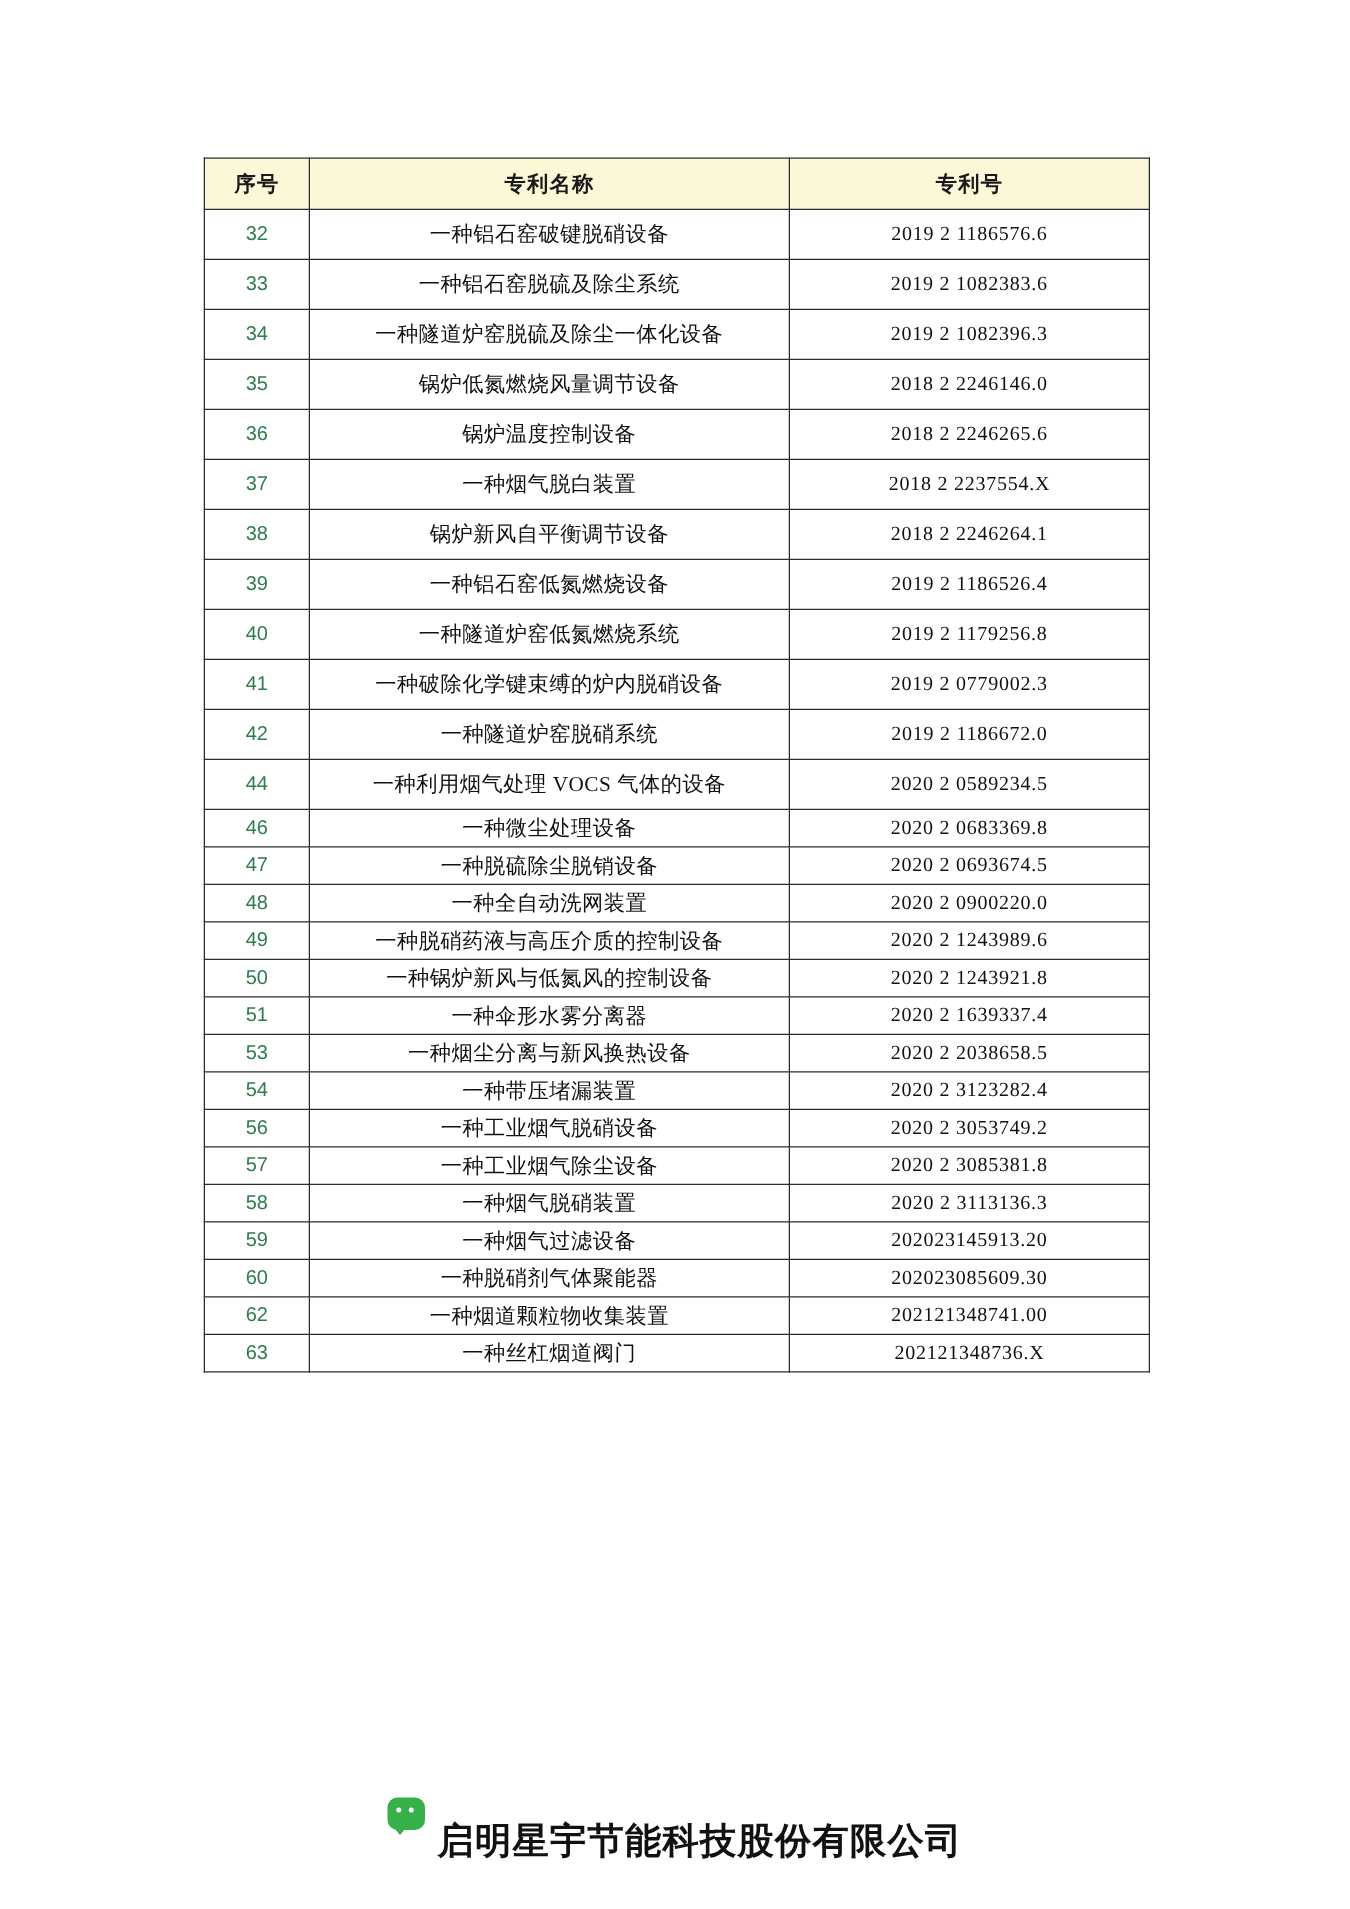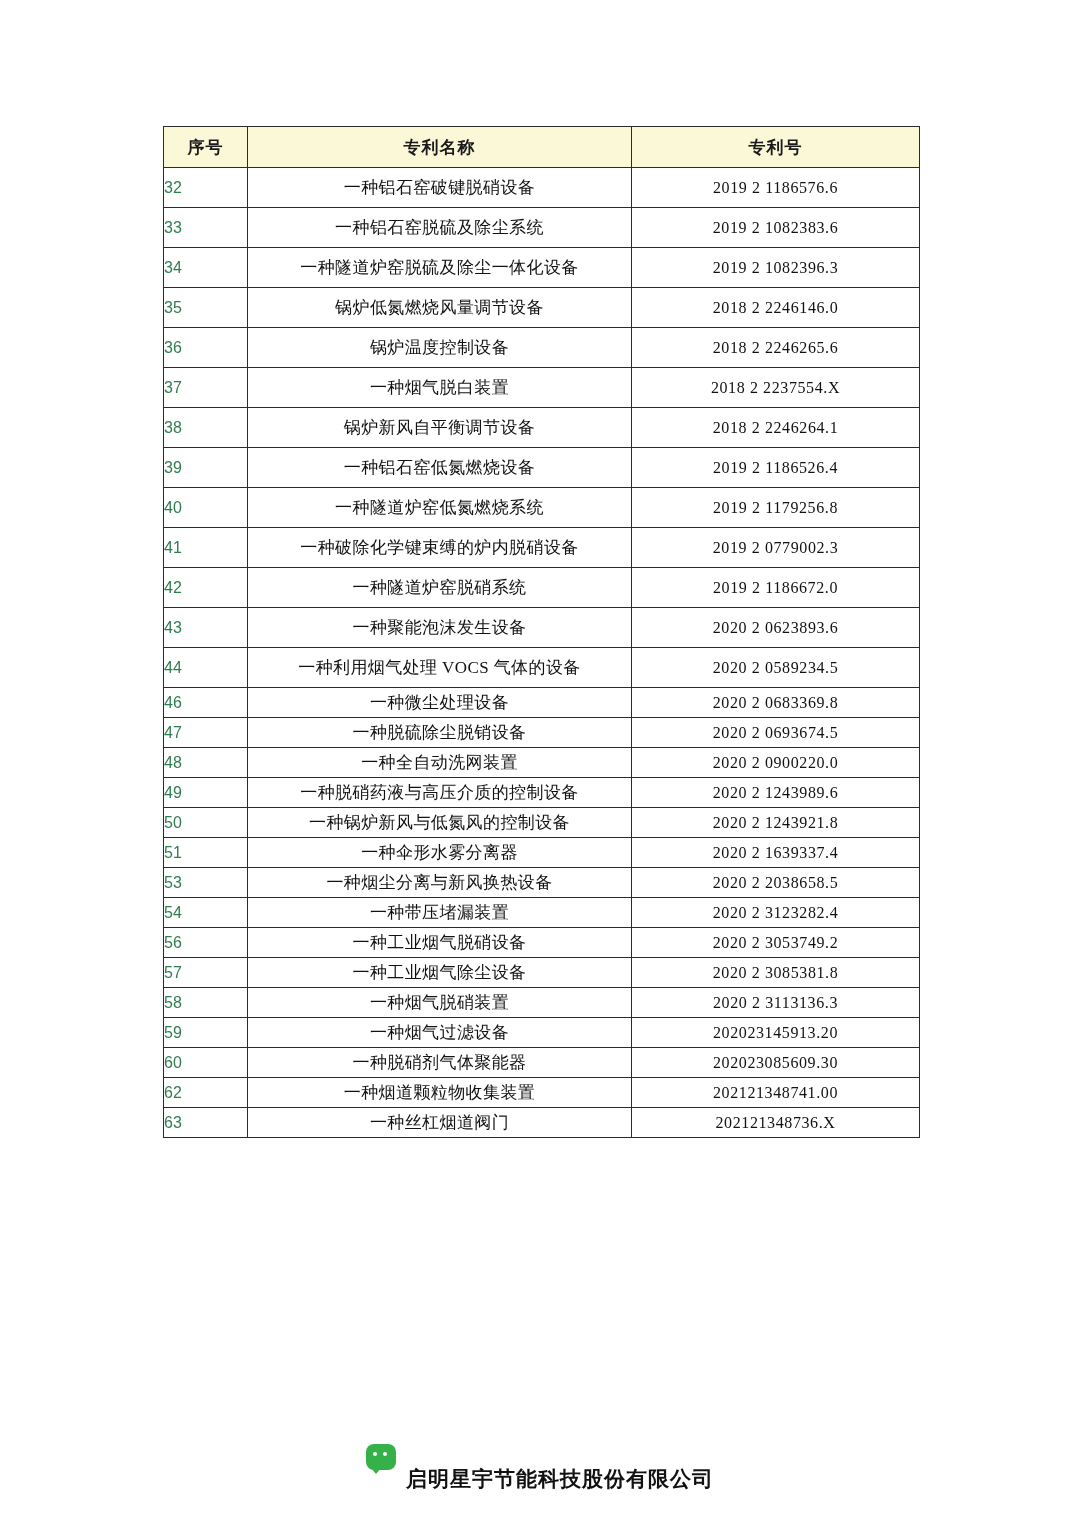--- a/index.html
+++ b/index.html
@@ -44,20 +44,21 @@
     color: #1a1a1a;
     text-align: center;
     height: 40px;
     letter-spacing: 1px;
   }
   col.c-idx { width: 84px; }
   col.c-name { width: 384px; }
   col.c-no { width: 288px; }
 
   td.idx {
+    text-align: center;
     color: #2e7d4f;
     font-size: 16px;
     font-family: "Liberation Sans", sans-serif;
   }
   td.name {
     text-align: center;
     padding-left: 34px;
     font-size: 17px;
     color: #111111;
     letter-spacing: 0.4px;
@@ -106,21 +107,21 @@
     position: absolute;
     width: 4px;
     height: 4px;
     border-radius: 50%;
     background: #ffffff;
     top: 8px;
   }
   .wechat-badge .eye.l { left: 7px; }
   .wechat-badge .eye.r { left: 17px; }
   .footer-text {
-    font-size: 21px;
+    font-size: 29px;
     font-weight: bold;
     color: #111111;
     letter-spacing: 1px;
     font-family: "Liberation Serif", serif;
     margin-top: 44px;
   }
 </style>
 </head>
 <body>
 
@@ -190,25 +191,20 @@
             <td class="idx">41</td>
             <td class="name">一种破除化学键束缚的炉内脱硝设备</td>
             <td class="no">2019 2 0779002.3</td>
           </tr>
           <tr class="tall">
             <td class="idx">42</td>
             <td class="name">一种隧道炉窑脱硝系统</td>
             <td class="no">2019 2 1186672.0</td>
           </tr>
           <tr class="tall">
-            <td class="idx">43</td>
-            <td class="name">一种聚能泡沫发生设备</td>
-            <td class="no">2020 2 0623893.6</td>
-          </tr>
-          <tr class="tall">
             <td class="idx">44</td>
             <td class="name">一种利用烟气处理 VOCS 气体的设备</td>
             <td class="no">2020 2 0589234.5</td>
           </tr>
           <tr class="short">
             <td class="idx">46</td>
             <td class="name">一种微尘处理设备</td>
             <td class="no">2020 2 0683369.8</td>
           </tr>
           <tr class="short">

